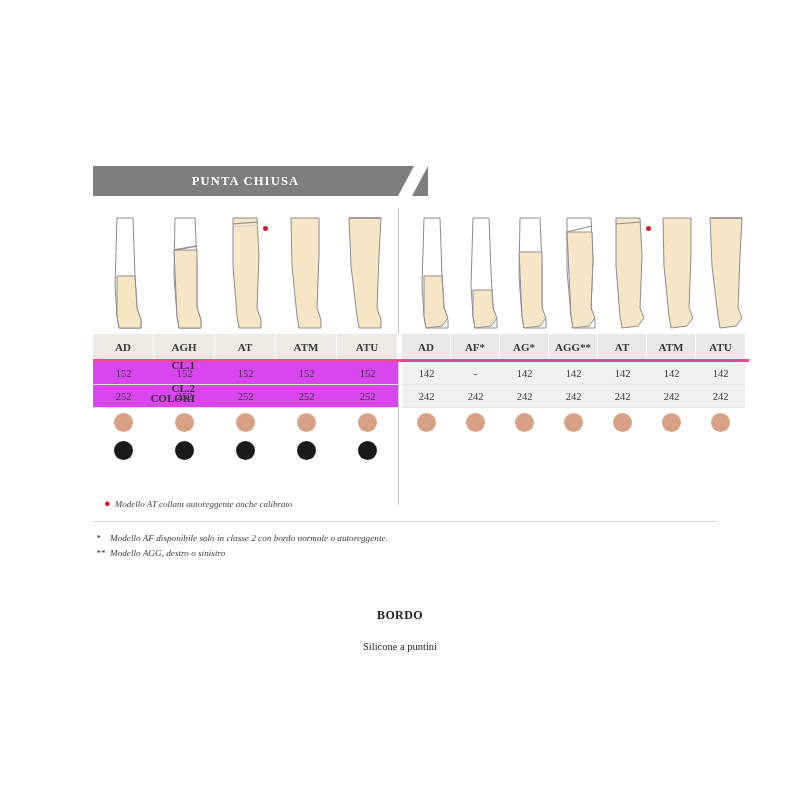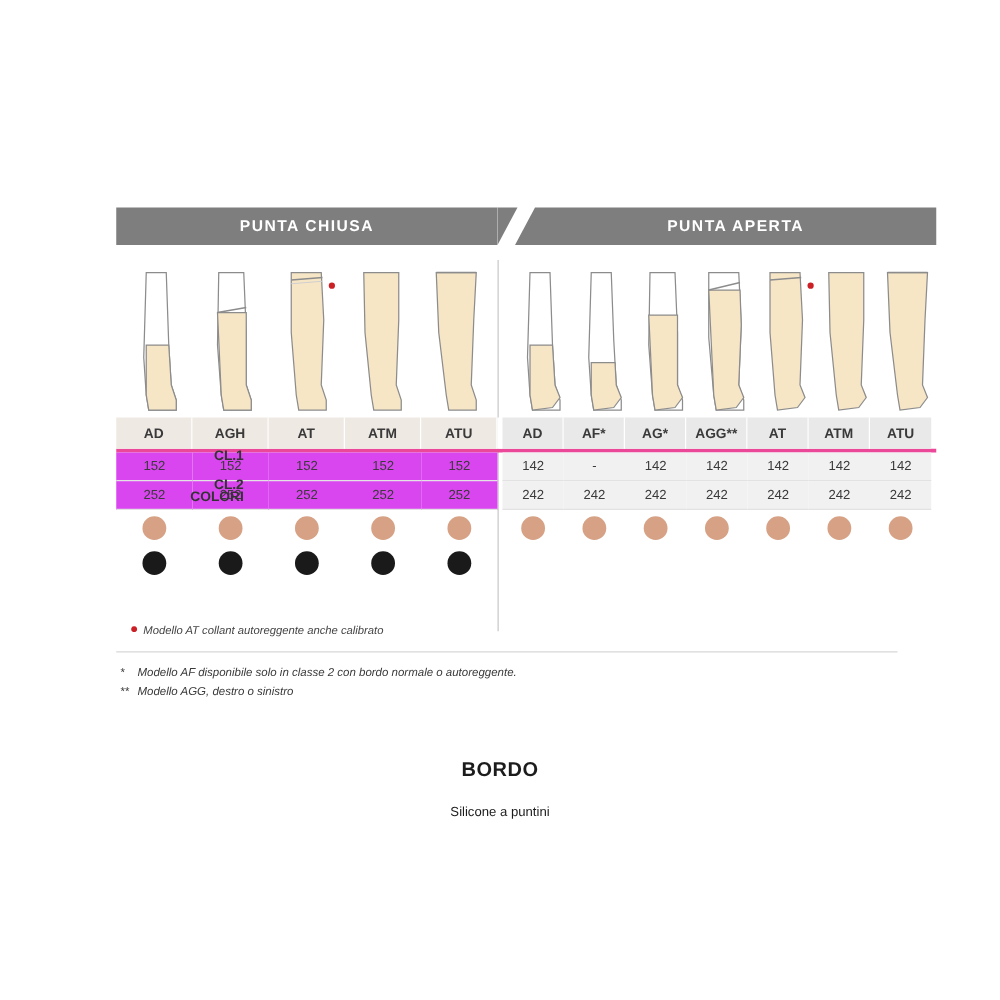--- a/index.html
+++ b/index.html
@@ -11,20 +11,21 @@
     height: 800px;
     background: #ffffff;
     font-family: "Liberation Sans", sans-serif;
     color: #222;
     overflow: hidden;
   }
   .page {
     position: relative;
     width: 638px;
     height: 800px;
+    font-family: Liberation Serif, serif;
   }
 
   
   .banner {
     position: absolute;
     top: 166px;
     left: 93px;
     width: 656px;
     height: 30px;
     display: flex;
@@ -205,21 +206,21 @@
 
   
   .bordo {
     position: absolute;
     top: 608px;
     left: 0;
     width: 800px;
     text-align: center;
   }
   .bordo-title {
-    font-size: 16px;
+    font-size: 12px;
     font-weight: bold;
     color: #1c1c1c;
     letter-spacing: 0.4px;
   }
   .bordo-sub {
     font-size: 10.5px;
     color: #1c1c1c;
     margin-top: 18px;
   }
   .red-dot-marker {
@@ -231,21 +232,20 @@
   }
 </style>
 </head>
 <body>
 
 <div class="page">
 
   <div class="banner">
     <div class="banner-left">PUNTA CHIUSA</div>
     <div class="banner-gap"></div>
-    <div class="banner-right">PUNTA APERTA</div>
   </div>
 
   <div class="mid-divider"></div>
 
   <div class="legs">
 
     <div class="leg-cell" style="left:4px;">
       <svg width="56" height="118" viewBox="0 0 56 118">
         <path d="M20 2 L36 2 L38 60 L40 92 L44 104 L44 112 L22 112 L20 100 L18 70 Z" fill="#ffffff" stroke="#8c8c8c" stroke-width="1"></path>
         <path d="M20 60 L38 60 L40 92 L44 104 L44 112 L22 112 L20 100 Z" fill="#f7e6c6" stroke="#8c8c8c" stroke-width="1"></path>

